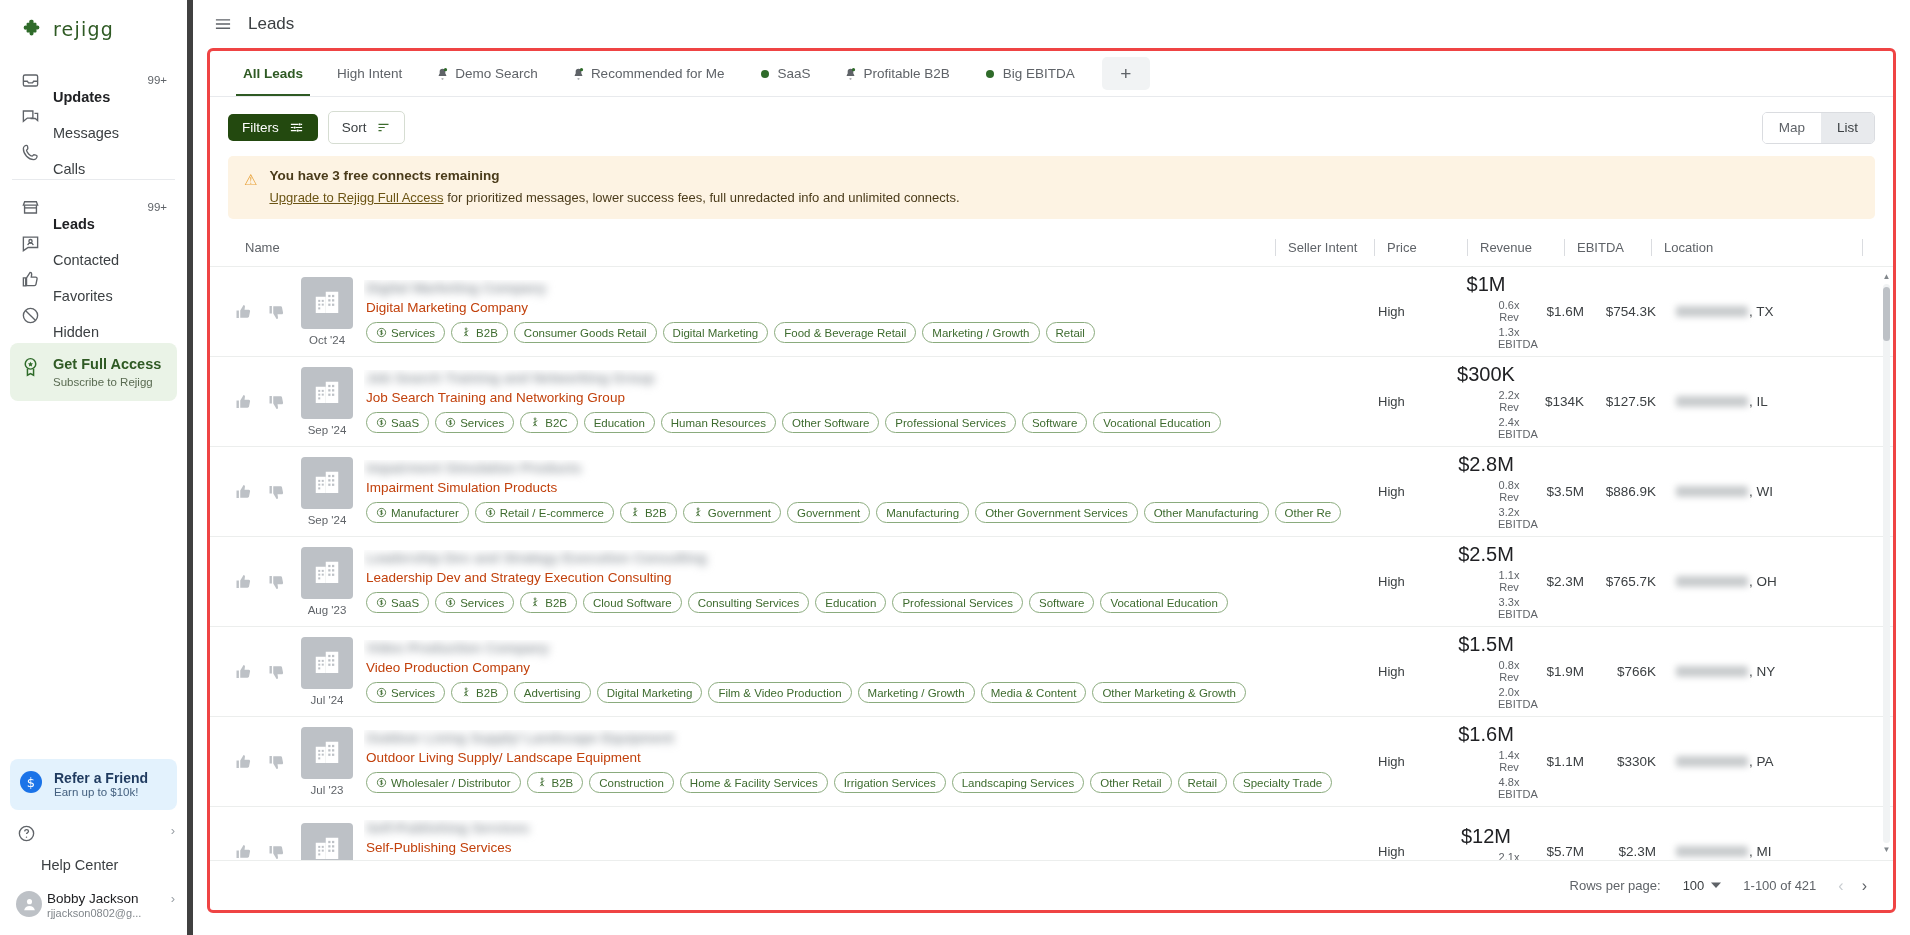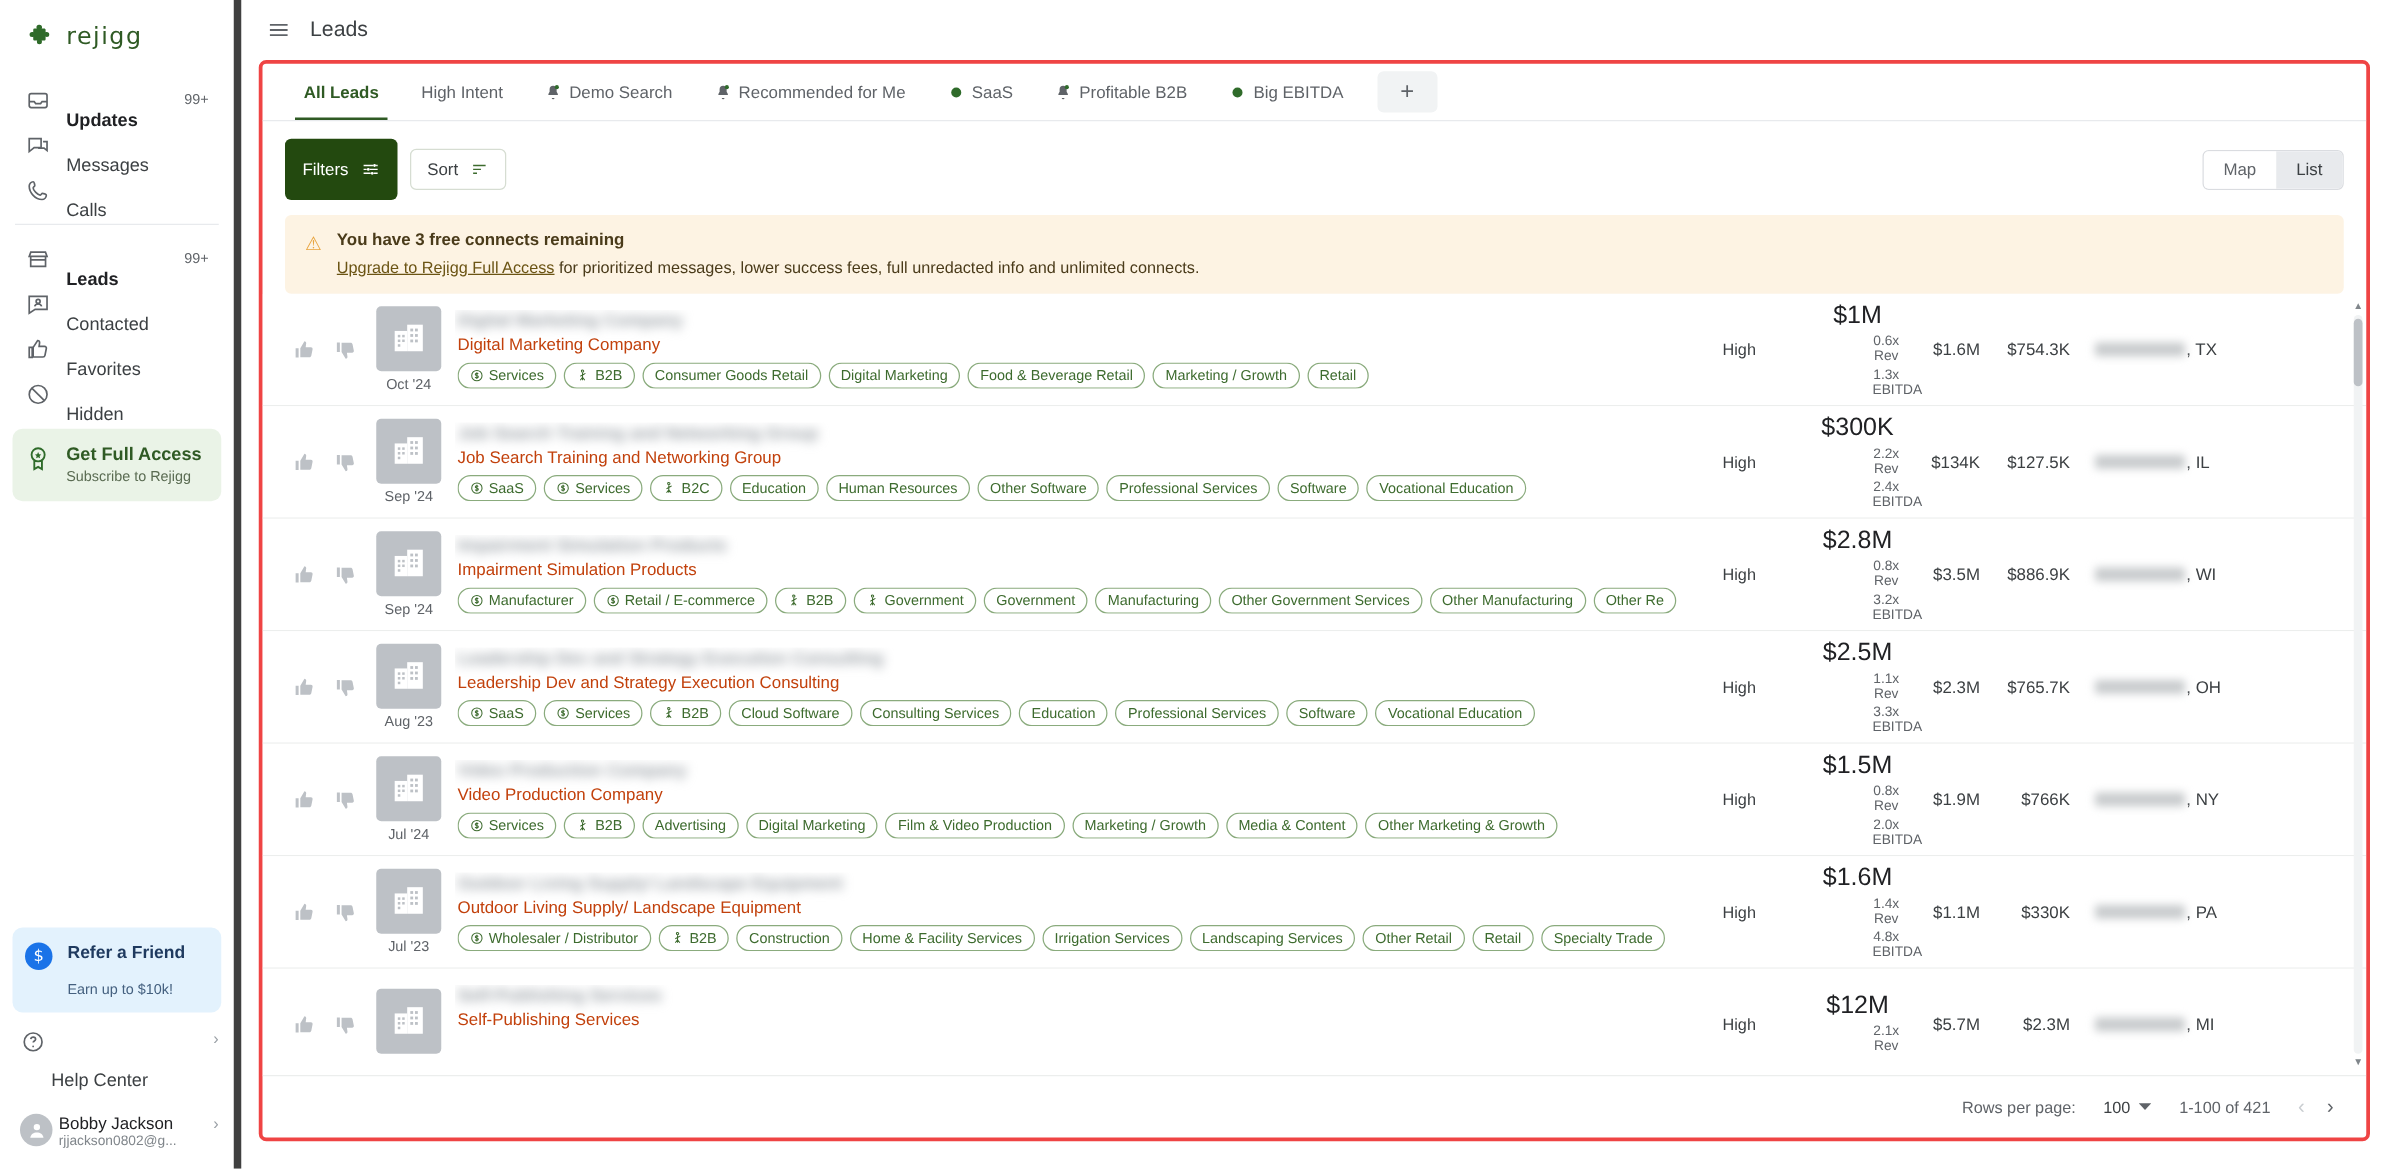--- a/index.html
+++ b/index.html
@@ -60,21 +60,21 @@
     background: #e3f2fd; border-radius: 8px; cursor: pointer;
     display: flex; gap: 12px; align-items: flex-start;
   }
   .refer-badge {
     width: 22px; height: 22px; border-radius: 50%; background: #1a73e8;
     color: #fff; font-size: 13px; display: flex; align-items: center;
     justify-content: center; flex: 0 0 22px; margin-top: 1px;
     font-family: "DejaVu Sans", sans-serif;
   }
   .refer-title { font-size: 14px; color: #1f3a5f; font-weight: bold; }
-  .refer-sub { font-size: 11.5px; color: #44607f; margin-top: 17px; }
+  .refer-sub { font-size: 11.5px; color: #44607f; margin-top: 0; }
 
   .bottom-item {
     display: flex; align-items: flex-start; gap: 5px;
     padding: 9px 12px 9px 16px; cursor: pointer;
   }
   .chev { margin-left: auto; color: #9aa0a6; font-size: 13px; }
   .avatar {
     width: 26px; height: 26px; border-radius: 50%; background: #bdc1c6;
     flex: 0 0 26px; display:flex; align-items:center; justify-content:center; color:#fff;
   }
@@ -123,21 +123,21 @@
     font-size: 19px; color: #5f6368; cursor: pointer;
   }
 
   
   .toolbar {
     display: flex; align-items: center; padding: 14px 18px 12px 18px; gap: 10px; flex: 0 0 auto;
   }
   .btn-filters {
     display: flex; align-items: center; gap: 10px;
     background: #23490f; color: #fff; border: none; border-radius: 5px;
-    padding: 0 14px; height: 49px; font-size: 13.5px; cursor: pointer;
+    padding: 0 14px; height: 27px; font-size: 13.5px; cursor: pointer;
     font-family: "Liberation Sans", sans-serif;
   }
   .btn-sort {
     display: flex; align-items: center; gap: 9px;
     background: #fff; color: #3c4043; border: 1px solid #d6ddd2; border-radius: 5px;
     padding: 0 13px; height: 33px; font-size: 13.5px; cursor: pointer;
     font-family: "Liberation Sans", sans-serif;
   }
   .btn-filters svg, .btn-sort svg { display:block; }
   .toolbar-spacer { flex: 1; }
@@ -467,20 +467,34 @@
     </div>
 
     <div class="banner">
       <span class="banner-ico">⚠</span>
       <div>
         <div class="banner-title">You have 3 free connects remaining</div>
         <div class="banner-sub"><span class="banner-link">Upgrade to Rejigg Full Access</span><span> for prioritized messages, lower success fees, full unredacted info and unlimited connects.</span></div>
       </div>
     </div>
 
+    <div class="thead">
+      <div class="th-name">Name</div>
+      <div class="th-div"></div>
+      <div class="th-intent">Seller Intent</div>
+      <div class="th-div"></div>
+      <div class="th-price">Price</div>
+      <div class="th-div"></div>
+      <div class="th-rev">Revenue</div>
+      <div class="th-div"></div>
+      <div class="th-ebitda">EBITDA</div>
+      <div class="th-div"></div>
+      <div class="th-loc">Location</div>
+      <div class="th-div"></div>
+    </div>
 
     <div class="tbody">
       <div id="rows">
           <div class="row">
             <div class="vote">
               <span>
                 <svg viewBox="0 0 24 24" fill="currentColor">
                   <path d="M2 10h3.2v10H2z"></path>
                   <path d="M7 10l4.4-7.4c1.3.1 1.9 1 1.9 2.2L12.7 9h5.6c1.2 0 2 1 1.8 2.1l-1.4 7c-.2.9-1 1.6-2 1.6H7z"></path>
                 </svg>

